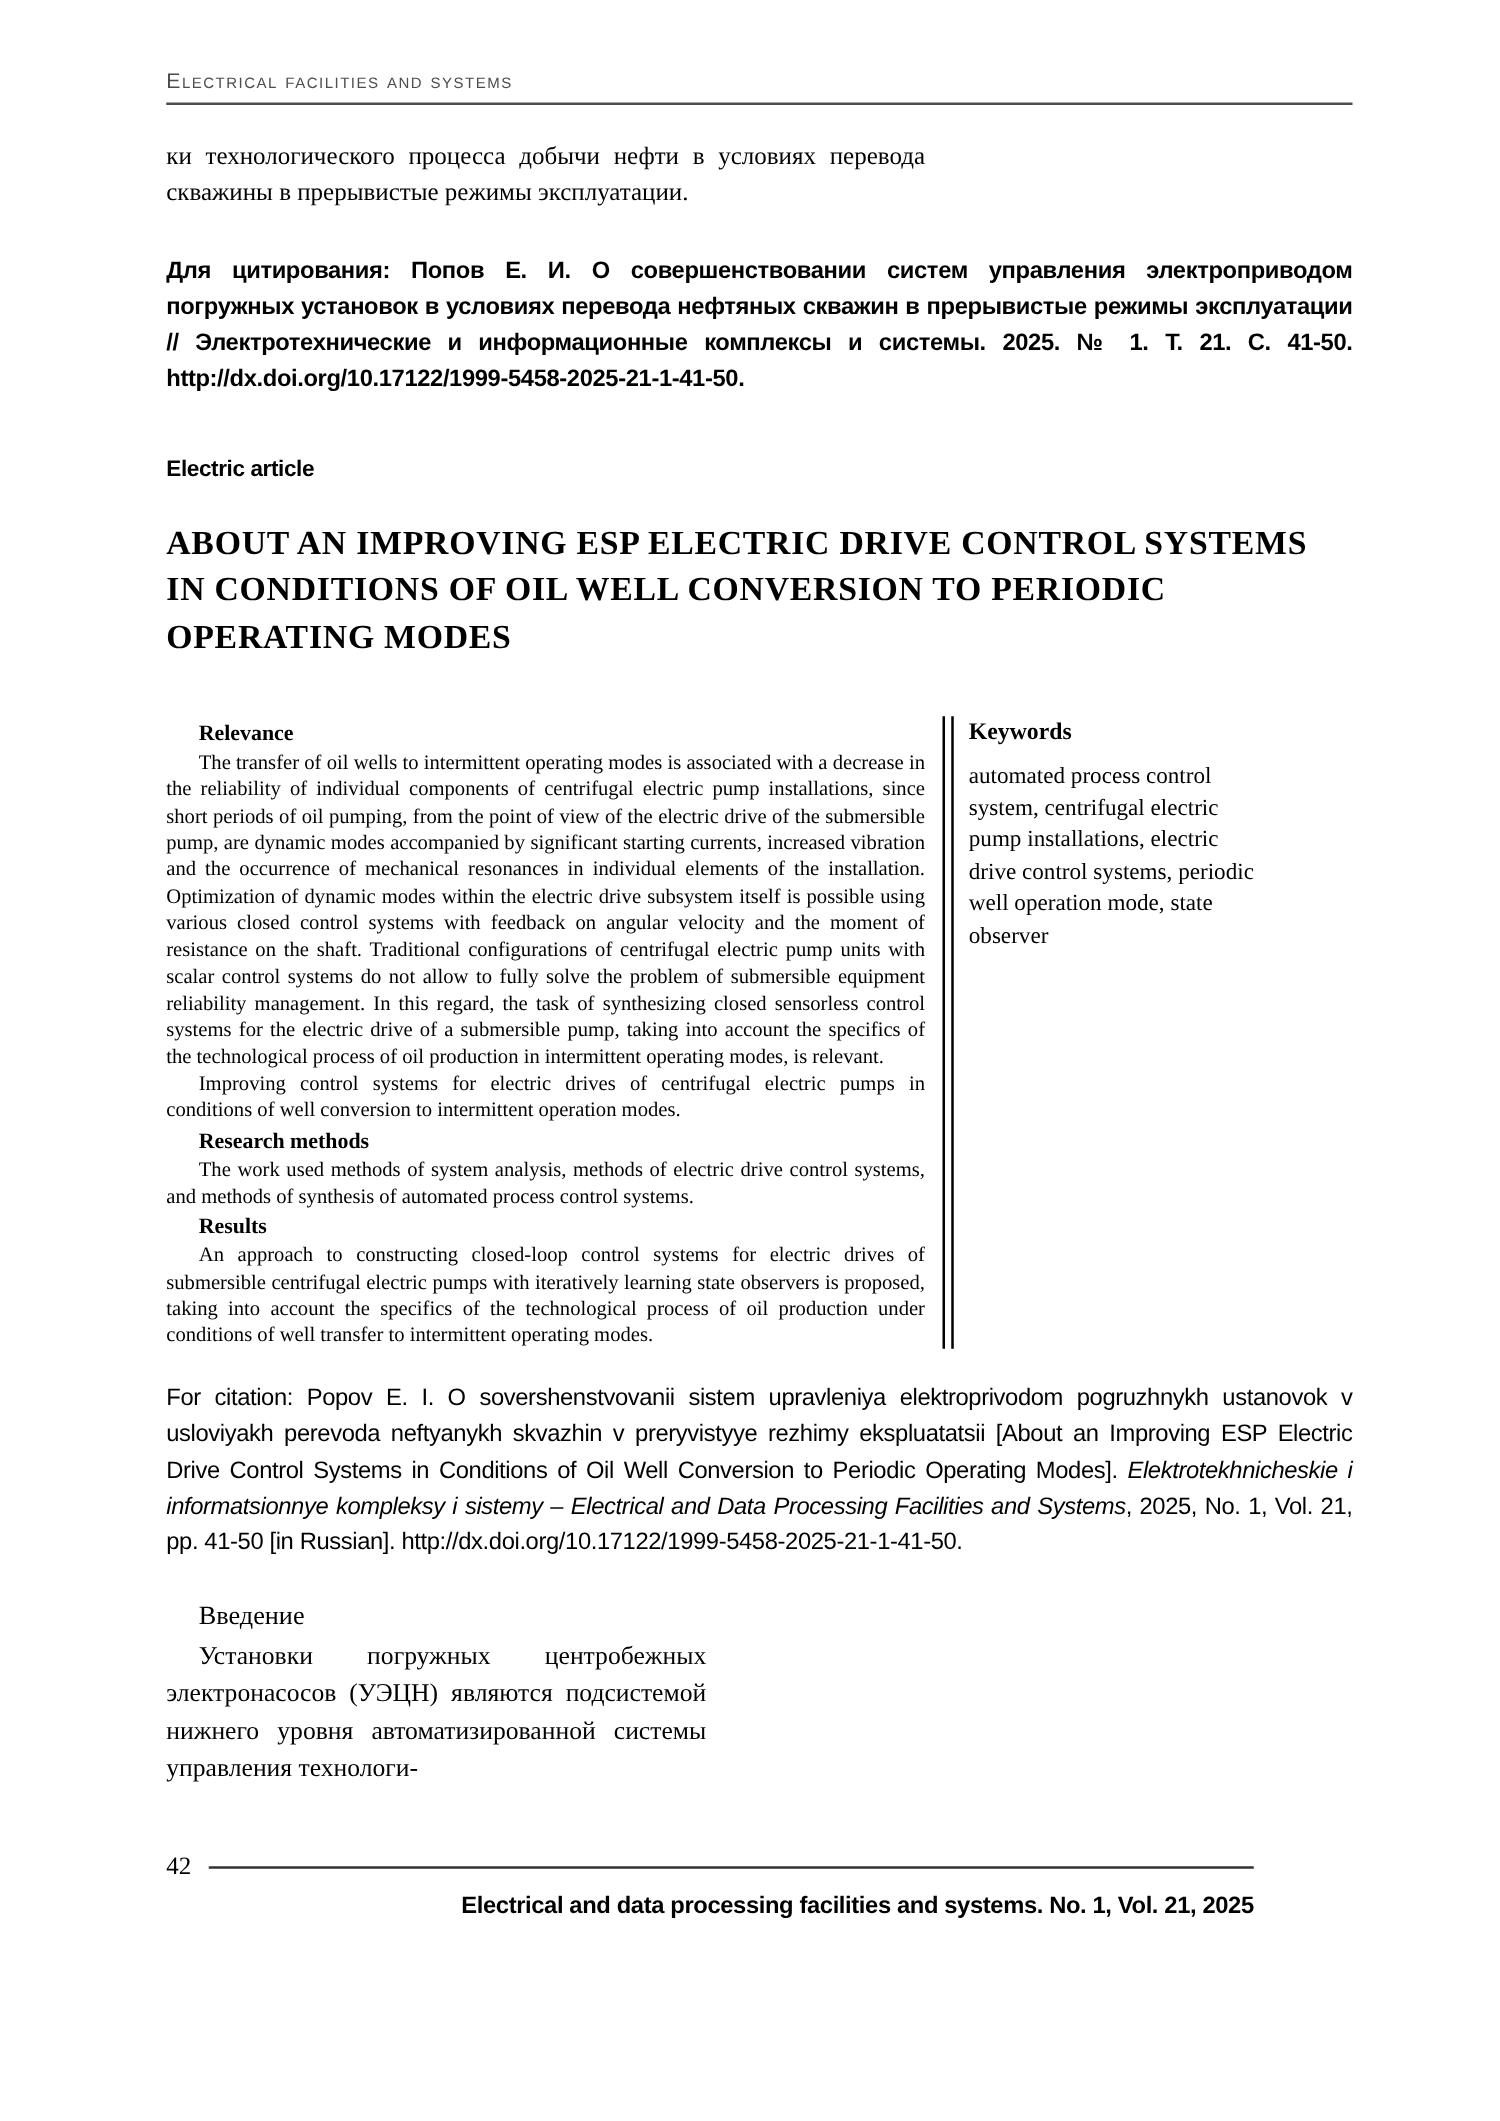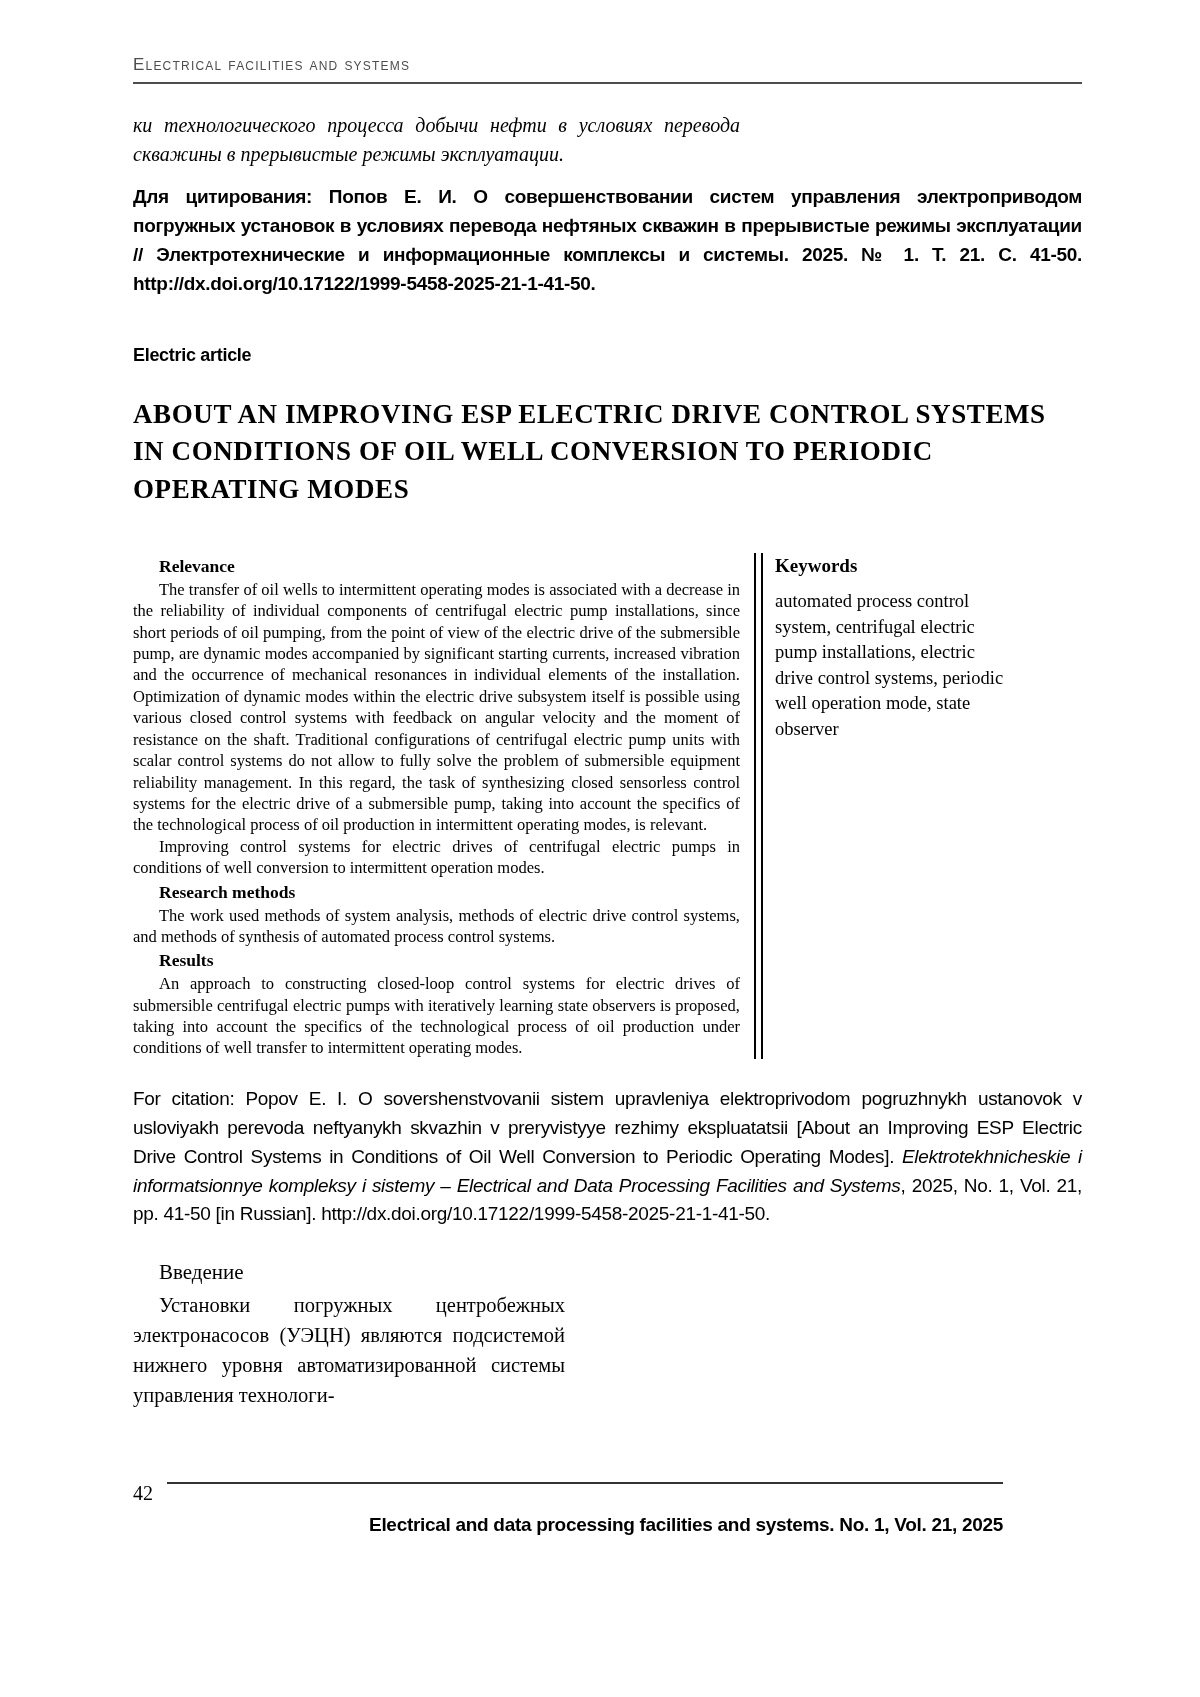--- a/index.html
+++ b/index.html
@@ -27,22 +27,21 @@
     border-bottom: 2px solid #4d4d4d;
     margin-bottom: 27px;
   }
 
   
   .intro-par {
     width: 607px;
     font-size: 20px;
     line-height: 1.45;
     text-align: justify;
-    margin-bottom: 14px;
-    font-style: italic;
+    margin-bottom: 34px;
   }
 
   
   .cite-ru {
     font-family: "Liberation Sans", sans-serif;
     font-weight: bold;
     letter-spacing: -0.3px;
     font-size: 19px;
     line-height: 1.52;
     text-align: justify;
@@ -129,21 +128,21 @@
   .body-col p { text-indent: 26px; }
   .body-col p.cont { text-indent: 0; }
 
   
   .footer {
     position: absolute;
     left: 133px;
     right: 197px;
     top: 1482px;
   }
-  .footer-row { display: flex; }
+  .footer-row { display: flex; align-items: center; }
   .page-num { font-size: 20px; margin-right: 14px; }
   .footer-rule { flex: 1; border-top: 2px solid #333; height: 0; }
   .journal-line {
     margin-top: 9px;
     text-align: right;
     font-family: "Liberation Sans", sans-serif;
     font-weight: bold;
     letter-spacing: -0.3px;
     font-size: 19px;
   }

